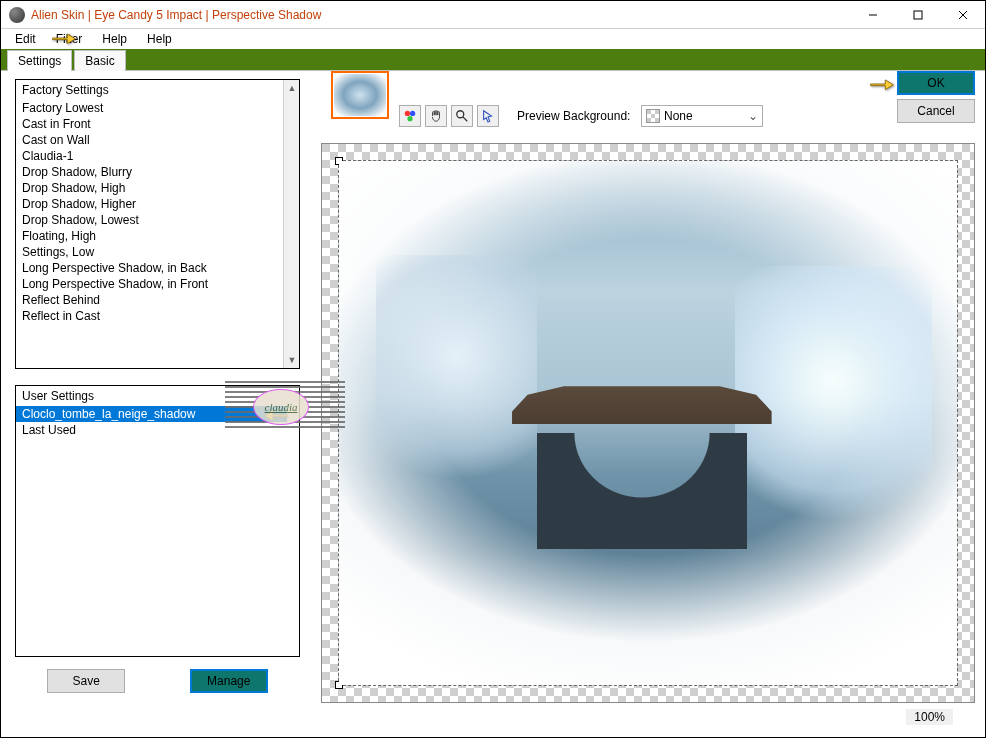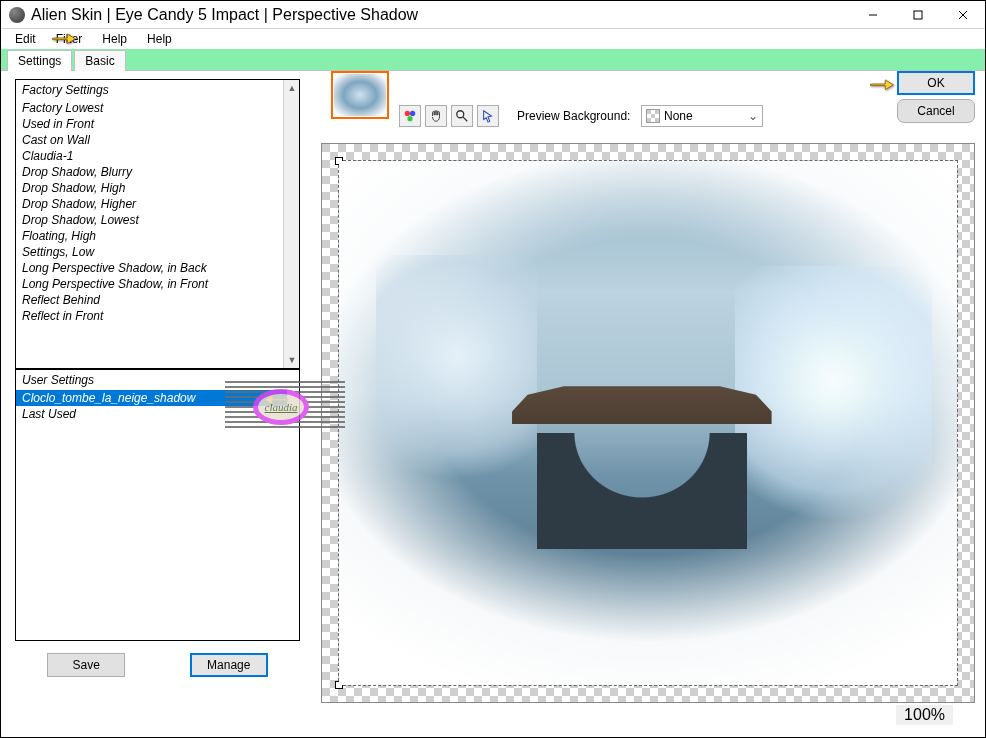--- a/index.html
+++ b/index.html
@@ -2,49 +2,49 @@
 <html><head>
 <meta charset="utf-8">
 <style>
   * { box-sizing: border-box; margin: 0; padding: 0; font-family: "Segoe UI", Tahoma, sans-serif; font-size: 12px; }
   html, body { width: 986px; height: 738px; overflow: hidden; }
   body { background: #fff; border: 1px solid #000; }
 
   
   .titlebar { height: 28px; background: #fff; display: flex; align-items: center; padding-left: 8px; border-bottom: 1px solid #d0d0d0; }
   .titlebar .app-icon { width: 16px; height: 16px; margin-right: 6px; border-radius: 50%; background: radial-gradient(circle at 30% 30%, #888, #333); }
-  .titlebar .title { flex: 1; color: #000000; font-size: 16px; }
+  .titlebar .title { flex: 1; color: #c2410c; font-size: 12px; }
   .titlebar .wbtn { width: 45px; height: 27px; display: flex; align-items: center; justify-content: center; color: #000; }
 
   
   .menubar { height: 20px; background: #fff; display: flex; align-items: center; padding: 0 6px; gap: 4px; position: relative; }
   .menubar .mitem { padding: 2px 8px; cursor: default; }
 
   
-  .tabrow { height: 22px; background: #86efac; display: flex; align-items: flex-end; padding-left: 6px; position: relative; border-bottom: 1px solid #c0c0c0; }
+  .tabrow { height: 22px; background: #4d7c0f; display: flex; align-items: flex-end; padding-left: 6px; position: relative; border-bottom: 1px solid #c0c0c0; }
   .tabrow .tab { padding: 3px 10px; border: 1px solid #c0c0c0; border-bottom: none; background: #f8f8f8; margin-right: 2px; position: relative; top: 1px; }
   .tabrow .tab.active { background: #fff; z-index: 2; }
 
   
   .main { position: relative; height: calc(738px - 28px - 20px - 22px - 2px); }
   .leftpane { position: absolute; left: 14px; top: 8px; width: 285px; }
   .listbox { border: 1px solid #000; background: #fff; font-size: 12px; position: relative; }
   .listbox .sb { position: absolute; right: 0; top: 0; bottom: 0; width: 16px; background: #f0f0f0; border-left: 1px solid #d0d0d0; }
   .listbox .sb .up, .listbox .sb .down { position: absolute; left:0; width:16px;height:16px; display:flex;align-items:center;justify-content:center;font-size:9px;color:#666;}
   .listbox .sb .up{top:0;} .listbox .sb .down{bottom:0;}
   .listbox.factory { height: 290px; }
-  .listbox.user { height: 272px; margin-top: 0; }
+  .listbox.user { height: 272px; margin-top: 16px; }
   .listbox .hdr { padding: 3px 6px; }
   .listbox .item { padding: 1px 6px; cursor: default; }
   .listbox .item.selected { background: #0078d7; color: #fff; position: relative; }
-  .listbox .content { padding-right: 12px; font-style: italic; }
+  .listbox .content { padding-right: 12px; }
 
   .btnrow { display: flex; justify-content: space-around; margin-top: 12px; }
   .btn { min-width: 78px; height: 24px; border: 1px solid #adadad; background: #e1e1e1; display: flex; align-items: center; justify-content: center; cursor: default; }
-  .btn.highlight { border: 2px solid #0078d7; background: #e5e5e5; }
+  .btn.highlight { border: 2px solid #0078d7; background: #0f766e; }
 
   
   .rpane { position: absolute; left: 320px; top: 0; right: 10px; bottom: 10px; }
   .thumbwrap { position: absolute; left: 10px; top: 0; width: 58px; height: 48px; border: 2px solid #ff6a00; padding: 1px; }
   .thumbwrap .thumb { width: 100%; height: 100%; background: radial-gradient(ellipse at center, #cfe2ef 0%, #7fa5bf 45%, #ffffff 90%); }
 
   .toolbar { position: absolute; left: 78px; top: 34px; display: flex; gap: 4px; align-items: center; }
   .toolbtn { width: 22px; height: 22px; border: 1px solid #adadad; background: #f0f0f0; display: flex; align-items: center; justify-content: center; font-size: 11px; }
   .toolbtn svg { width: 14px; height: 14px; }
 
@@ -80,29 +80,29 @@
     background: radial-gradient(ellipse 55% 95% at 50% 0%, transparent 58%, #2e3b44 59%);
   }
   .tree1 { position:absolute; right:4%; top:20%; width:32%; height:55%;
     background: radial-gradient(circle at 50% 40%, rgba(240,248,255,.95), rgba(200,220,235,.6) 55%, transparent 70%);
     filter: contrast(110%);
   }
   .tree2 { position:absolute; left:6%; top:18%; width:26%; height:48%;
     background: radial-gradient(circle at 50% 40%, rgba(235,245,252,.9), rgba(195,215,230,.55) 55%, transparent 72%);
   }
 
-  .zoom { position: absolute; right: 22px; bottom: 2px; font-size: 16px; background:#f0f0f0; padding:1px 8px; }
+  .zoom { position: absolute; right: 22px; bottom: 2px; font-size: 12px; background:#f0f0f0; padding:1px 8px; }
 
   
   .hand { position: absolute; width: 26px; height: 18px; pointer-events: none; }
   .hand svg { width: 100%; height: 100%; filter: drop-shadow(1px 1px 1px rgba(0,0,0,.4)); }
 
   .watermark { position: absolute; left: 224px; top: 310px; width: 120px; height: 50px; pointer-events: none; opacity: .85; }
   .watermark .bars { position:absolute; inset:0; background: repeating-linear-gradient(180deg,#6b6b6b 0 2px, transparent 2px 5px); }
-  .watermark .disc { position:absolute; left:28px; top:8px; width:56px;height:36px;border-radius:50%;background:#e8e0d0;border:5px solid #d946ef;display:flex;align-items:center;justify-content:center;font-style:italic;font-family:cursive;font-size:11px;color:#463;text-decoration:underline; }
+  .watermark .disc { position:absolute; left:28px; top:8px; width:56px;height:36px;border-radius:50%;background:#e8e0d0;border:1px solid #d946ef;display:flex;align-items:center;justify-content:center;font-style:italic;font-family:cursive;font-size:11px;color:#463;text-decoration:underline; }
 </style>
 </head>
 <body>
 
 <div class="titlebar">
   <div class="app-icon"></div>
   <div class="title">Alien Skin | Eye Candy 5 Impact | Perspective Shadow</div>
   <div class="wbtn">
     <svg width="10" height="10">
         <line x1="1" y1="5" x2="9" y2="5" stroke="currentColor" stroke-width="1"></line>
@@ -140,33 +140,33 @@
 </div>
 
 <div class="main">
 
   <div class="leftpane">
 
     <div class="listbox factory">
       <div class="content">
         <div class="hdr">Factory Settings</div>
         <div class="item">Factory Lowest</div>
-        <div class="item">Used in Front</div>
+        <div class="item">Cast in Front</div>
         <div class="item">Cast on Wall</div>
         <div class="item">Claudia-1</div>
         <div class="item">Drop Shadow, Blurry</div>
         <div class="item">Drop Shadow, High</div>
         <div class="item">Drop Shadow, Higher</div>
         <div class="item">Drop Shadow, Lowest</div>
         <div class="item">Floating, High</div>
         <div class="item">Settings, Low</div>
         <div class="item">Long Perspective Shadow, in Back</div>
         <div class="item">Long Perspective Shadow, in Front</div>
         <div class="item">Reflect Behind</div>
-        <div class="item">Reflect in Front</div>
+        <div class="item">Reflect in Cast</div>
       </div>
       <div class="sb">
         <div class="up">▲</div>
         <div class="down">▼</div>
       </div>
     </div>
 
     <div class="listbox user">
       <div class="content">
         <div class="hdr">User Settings</div>
@@ -227,21 +227,21 @@
     </div>
 
     <div class="btn highlight wide okbtn" style="position:absolute;">
       <span>OK</span>
       <div class="hand" style="left:-30px; top:2px;">
         <svg viewBox="0 0 32 20">
             <path d="M2 10 L20 10 L20 5 L30 11 L20 17 L20 12 L2 12 Z" fill="#ffcc33" stroke="#7a5b00" stroke-width="1"></path>
           </svg>
       </div>
     </div>
-    <div class="btn wide cancelbtn" style="position:absolute;border-radius:7px;">Cancel</div>
+    <div class="btn wide cancelbtn" style="position:absolute;">Cancel</div>
 
     <div class="canvas">
       <div class="imgwrap">
         <div class="handle tl"></div>
         <div class="handle bl"></div>
         <div class="img">
           <div class="tree2"></div>
           <div class="tree1"></div>
           <div class="arch"></div>
           <div class="bridge"></div>

